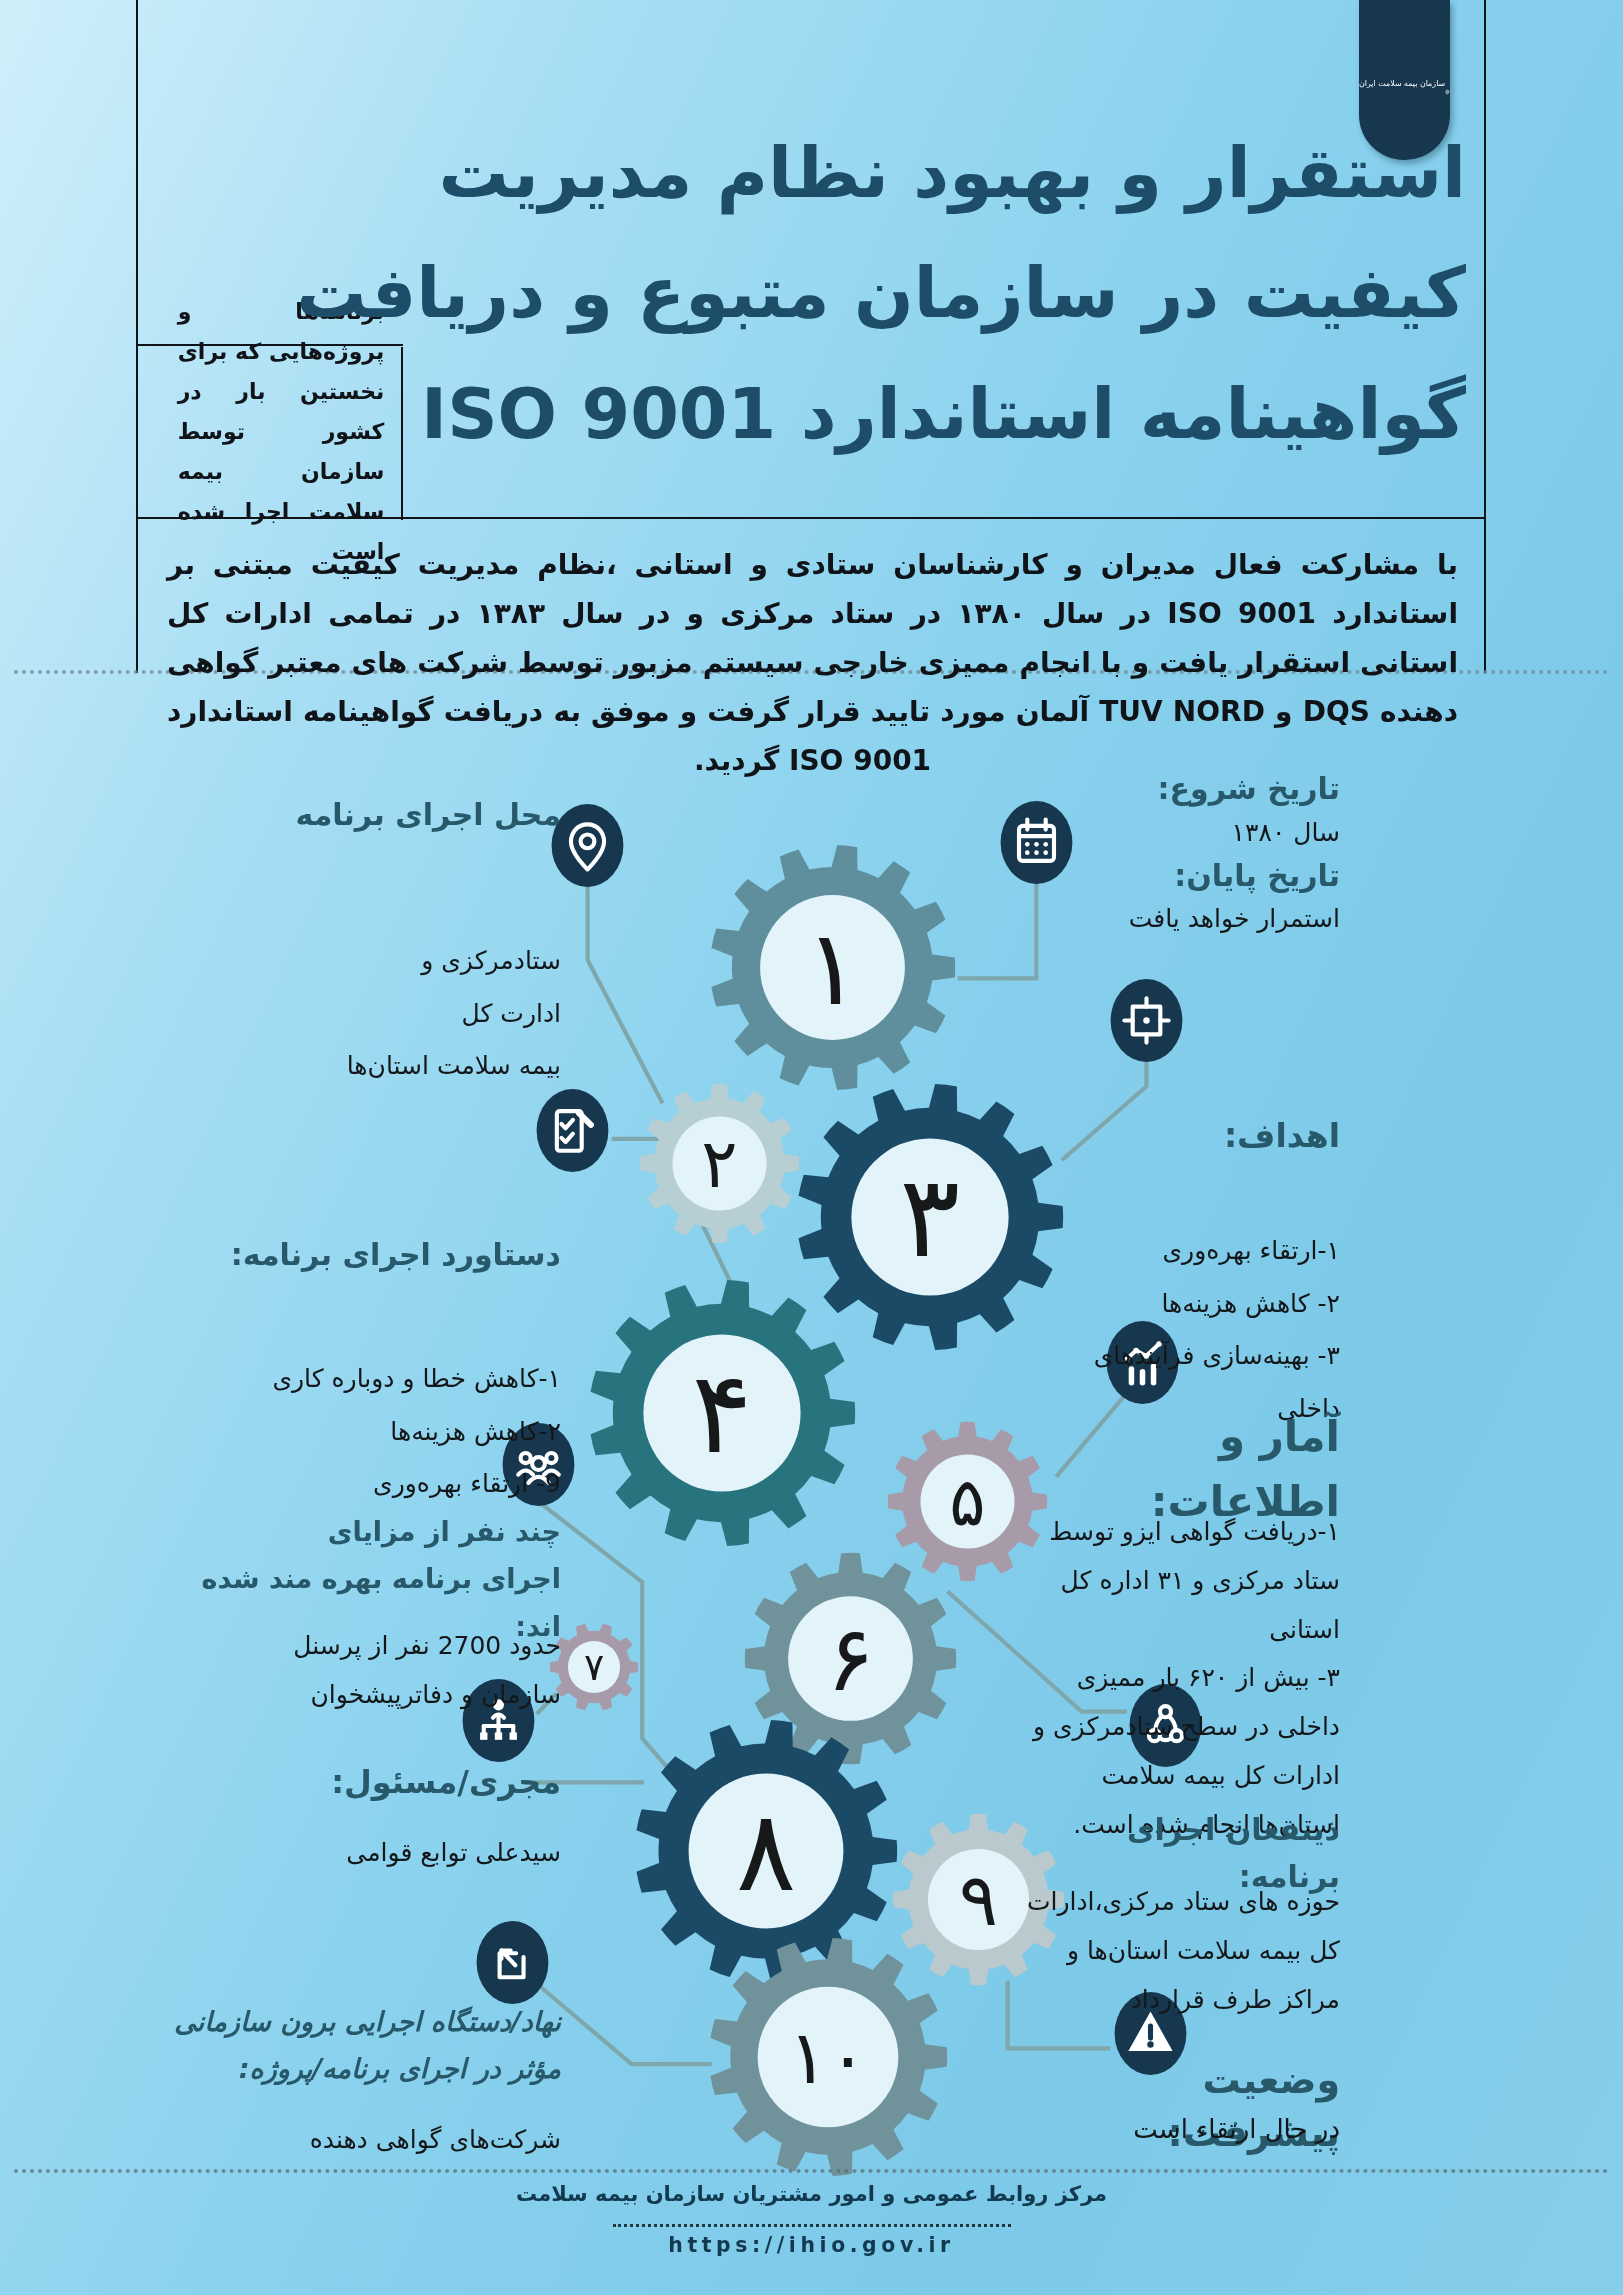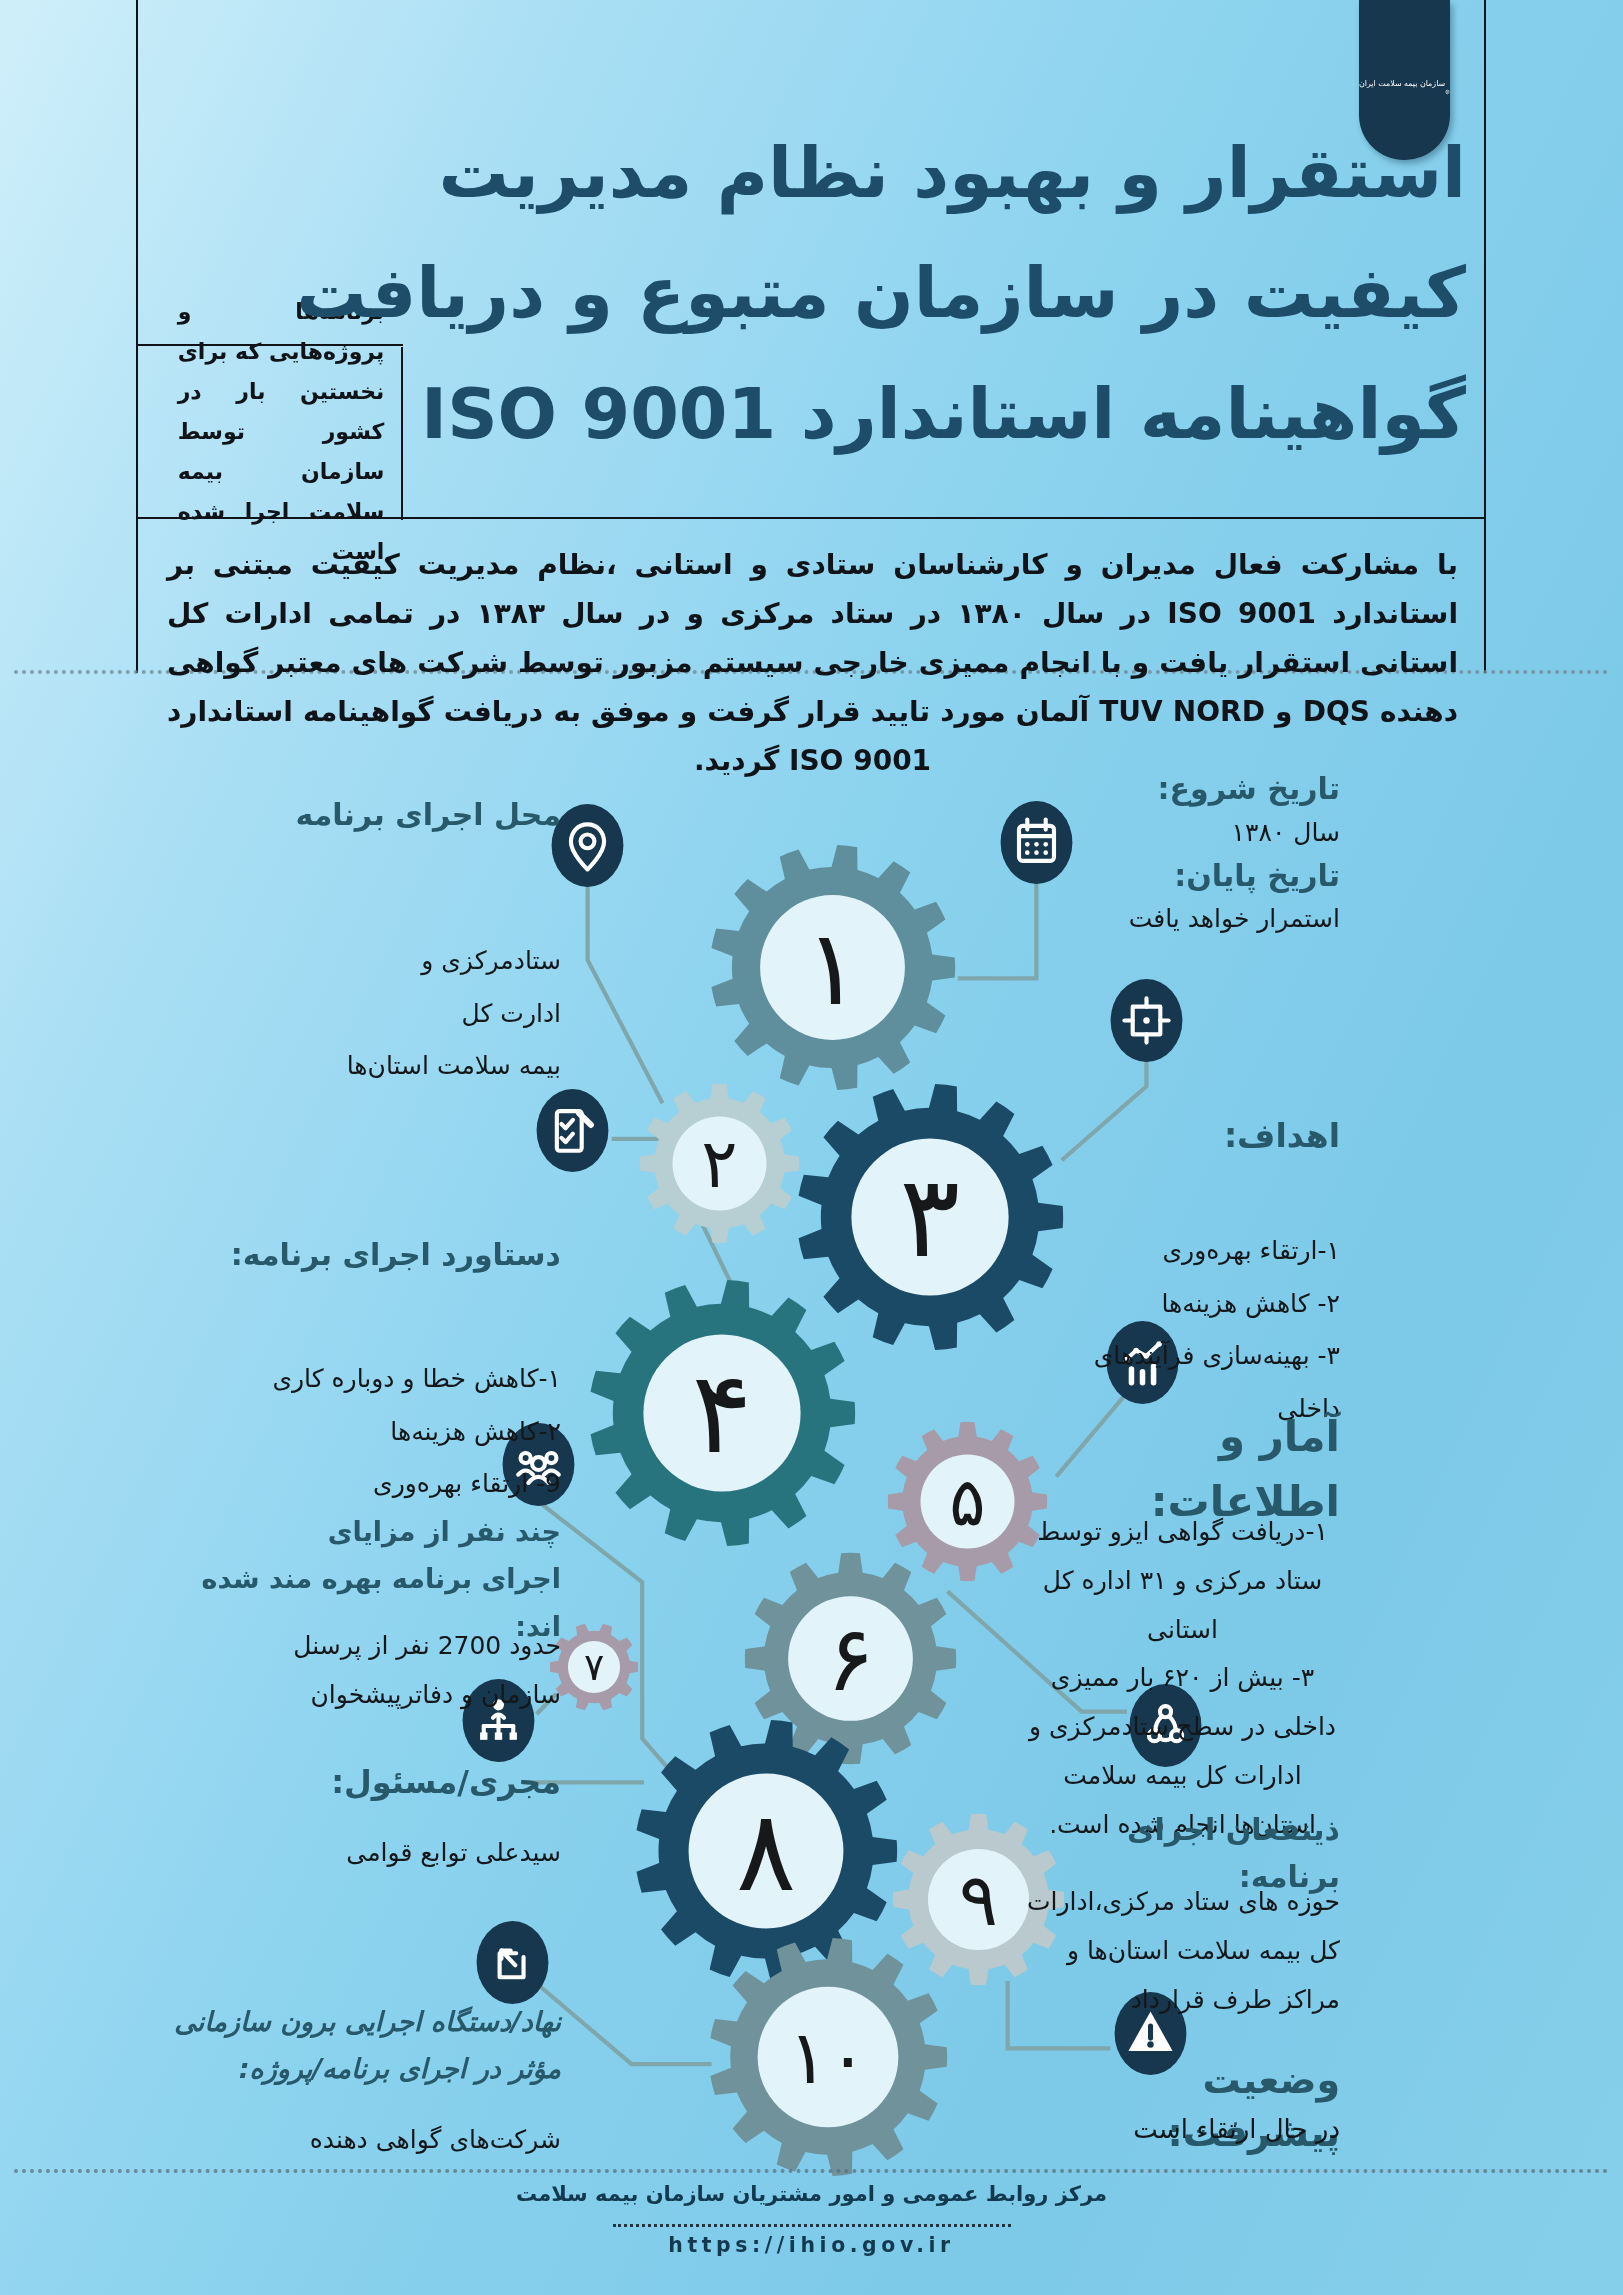--- a/index.html
+++ b/index.html
@@ -350,21 +350,21 @@
   </div>
   <div class="lbl right-col" style="top:1225px;">
     <div class="bd bd-54">۱-ارتقاء بهره‌وری</div>
     <div class="bd bd-54">۲- کاهش هزینه‌ها</div>
     <div class="bd bd-54">۳- بهینه‌سازی فرآیندهای داخلی</div>
   </div>
 
   <div class="lbl right-col" style="top:1404px;">
     <div class="hd hd-64" style="font-size:42px;">آمار و اطلاعات:</div>
   </div>
-  <div class="lbl right-col" style="top:1508px;text-align:center;">
+  <div class="lbl right-col" style="top:1508px;">
     <div class="bd bd-54t">۱-دریافت گواهی ایزو توسط ستاد مرکزی و ۳۱ اداره کل استانی</div>
     <div class="bd bd-54t">۳- بیش از ۶۲۰ بار ممیزی داخلی در سطح ستادمرکزی و ادارات کل بیمه سلامت استان‌ها انجام شده است.</div>
   </div>
 
   <div class="lbl right-col" style="top:1807px;">
     <div class="hd hd-64">ذینفعان اجرای برنامه:</div>
   </div>
   <div class="lbl right-col" style="top:1878px;">
     <div class="bd bd-54t">حوزه های ستاد مرکزی،ادارات کل بیمه سلامت استان‌ها و مراکز طرف قرارداد</div>
   </div>

